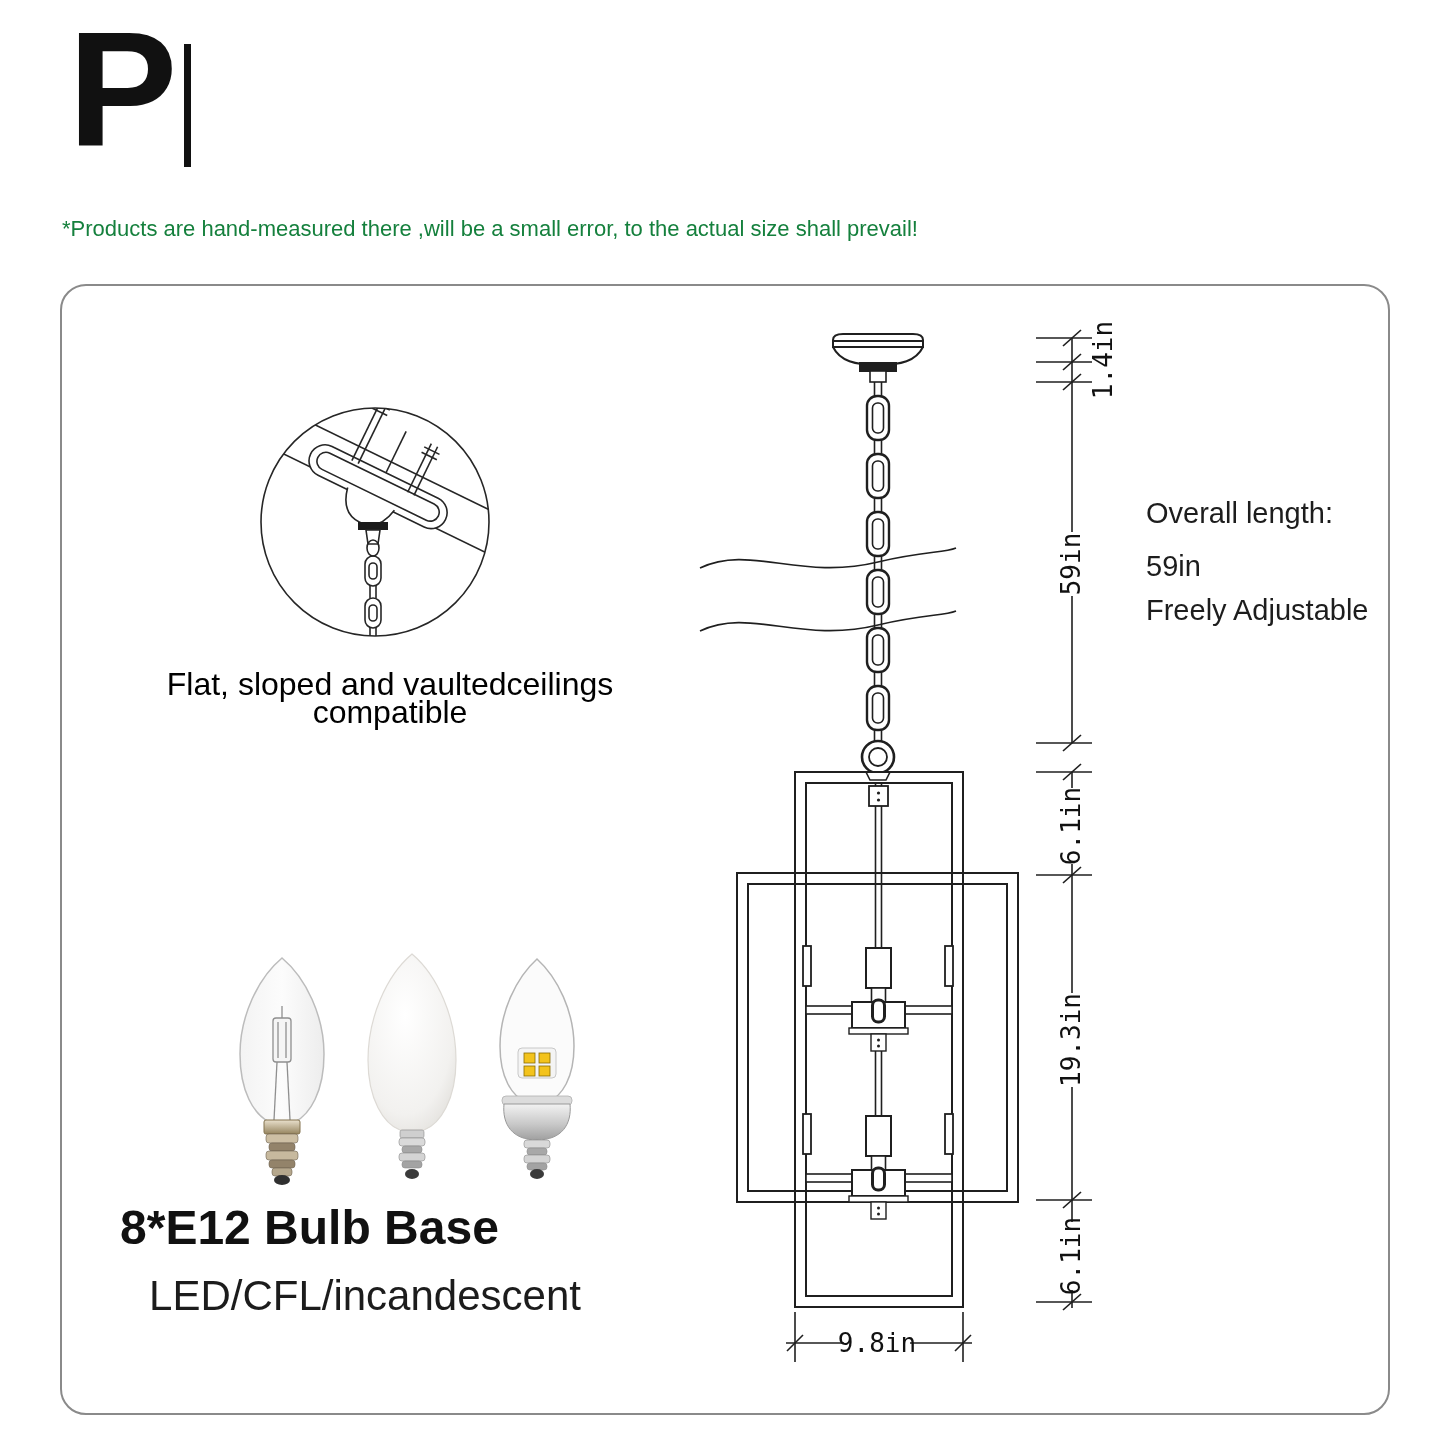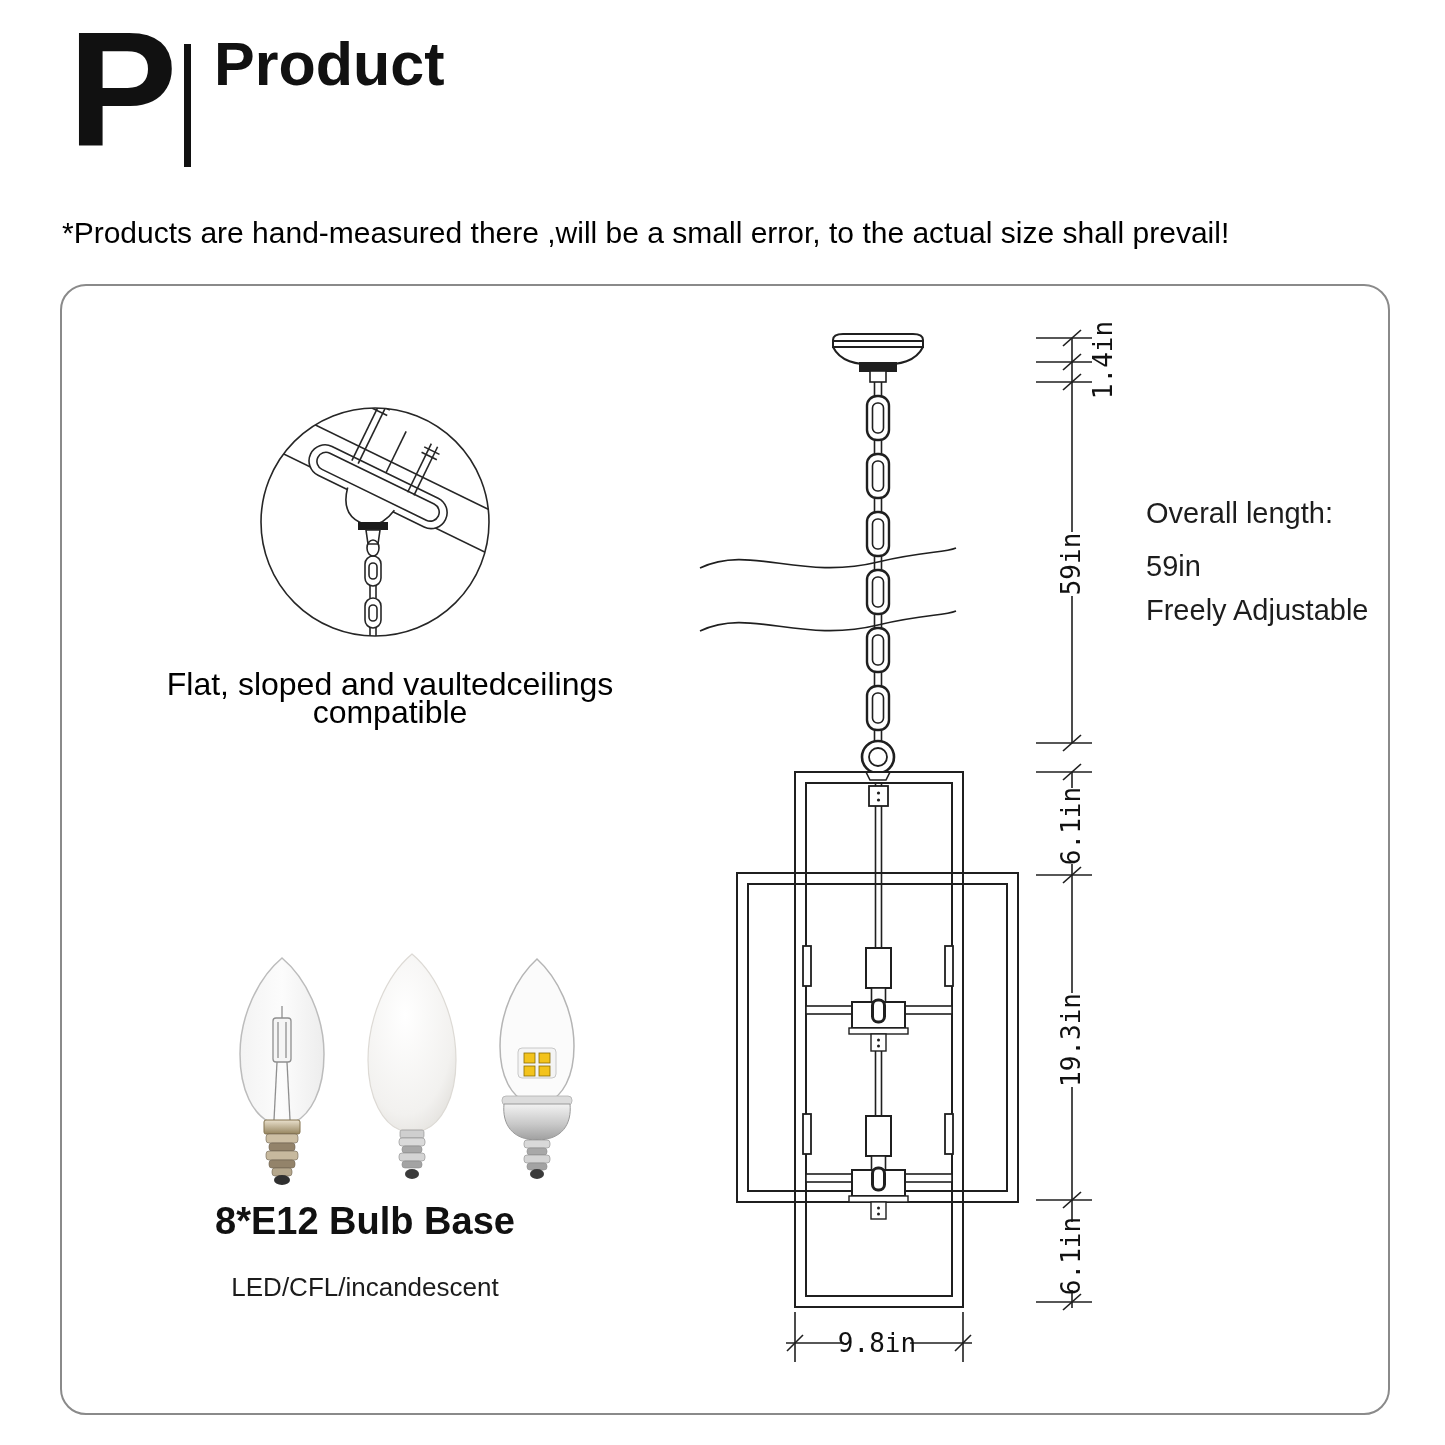--- a/index.html
+++ b/index.html
@@ -3,46 +3,45 @@
 <meta charset="utf-8">
 <style>
   html,body{margin:0;padding:0;background:#ffffff;}
   #page{position:relative;width:1445px;height:1445px;background:#ffffff;overflow:hidden;
         font-family:"Liberation Sans",sans-serif;color:#161616;}
   .abs{position:absolute;}
   
   #logo-p{left:68px;top:8px;font-size:164px;line-height:1;font-weight:900;letter-spacing:-4px;color:#111;}
   #logo-bar{left:184px;top:44px;width:7px;height:123px;background:#111;}
   #title-block{left:214px;top:34px;font-size:61px;line-height:61px;font-weight:700;color:#111;letter-spacing:0px;}
-  #disclaimer{left:62px;top:216px;font-size:30px;color:#000000;}
+  #disclaimer{left:62px;top:216px;font-size:22px;color:#15803d;}
   
   #big-frame{left:60px;top:284px;width:1326px;height:1127px;border:2px solid #8a8a8a;border-radius:26px;}
   
   .center-line{width:520px;left:130px;text-align:center;font-size:32px;color:#000000;}
   #ceiling-line1{top:666px;}
   #ceiling-line2{top:694px;}
-  #bulb-title{left:120px;top:1200px;width:490px;text-align:center;font-size:38px;font-weight:700;color:#111;}
-  #bulb-subtitle{left:120px;top:1272px;width:490px;text-align:center;font-size:26px;color:#1c1c1c;}
+  #bulb-title{left:120px;top:1200px;width:490px;font-size:48px;font-weight:700;color:#111;}
+  #bulb-subtitle{left:120px;top:1272px;width:490px;text-align:center;font-size:42px;color:#1c1c1c;}
   
   .overall-line{left:1130px;font-size:29px;color:#1d1d1d;margin-left:16px;}
   #overall-1{top:497px;}
   #overall-2{top:550px;}
   #overall-3{top:594px;}
   svg{display:block;}
   .dimtext{font-family:"DejaVu Sans Mono",monospace;font-size:26px;fill:#111;}
 </style>
 </head>
 <body>
 
 <div id="page">
 
   <div class="abs" id="logo-p">P</div>
   <div class="abs" id="logo-bar"></div>
   <div class="abs" id="title-block">
-    <div>Product</div>
   </div>
   <div class="abs" id="disclaimer">*Products are hand-measured there ,will be a small error, to the actual size shall prevail!</div>
 
   <div class="abs" id="big-frame"></div>
 
   <svg class="abs" style="left:248px;top:398px;" width="260" height="250" viewBox="0 0 260 250">
     <defs>
       <clipPath id="circ-clip">
           <circle cx="127" cy="124" r="114"></circle>
         </clipPath>

